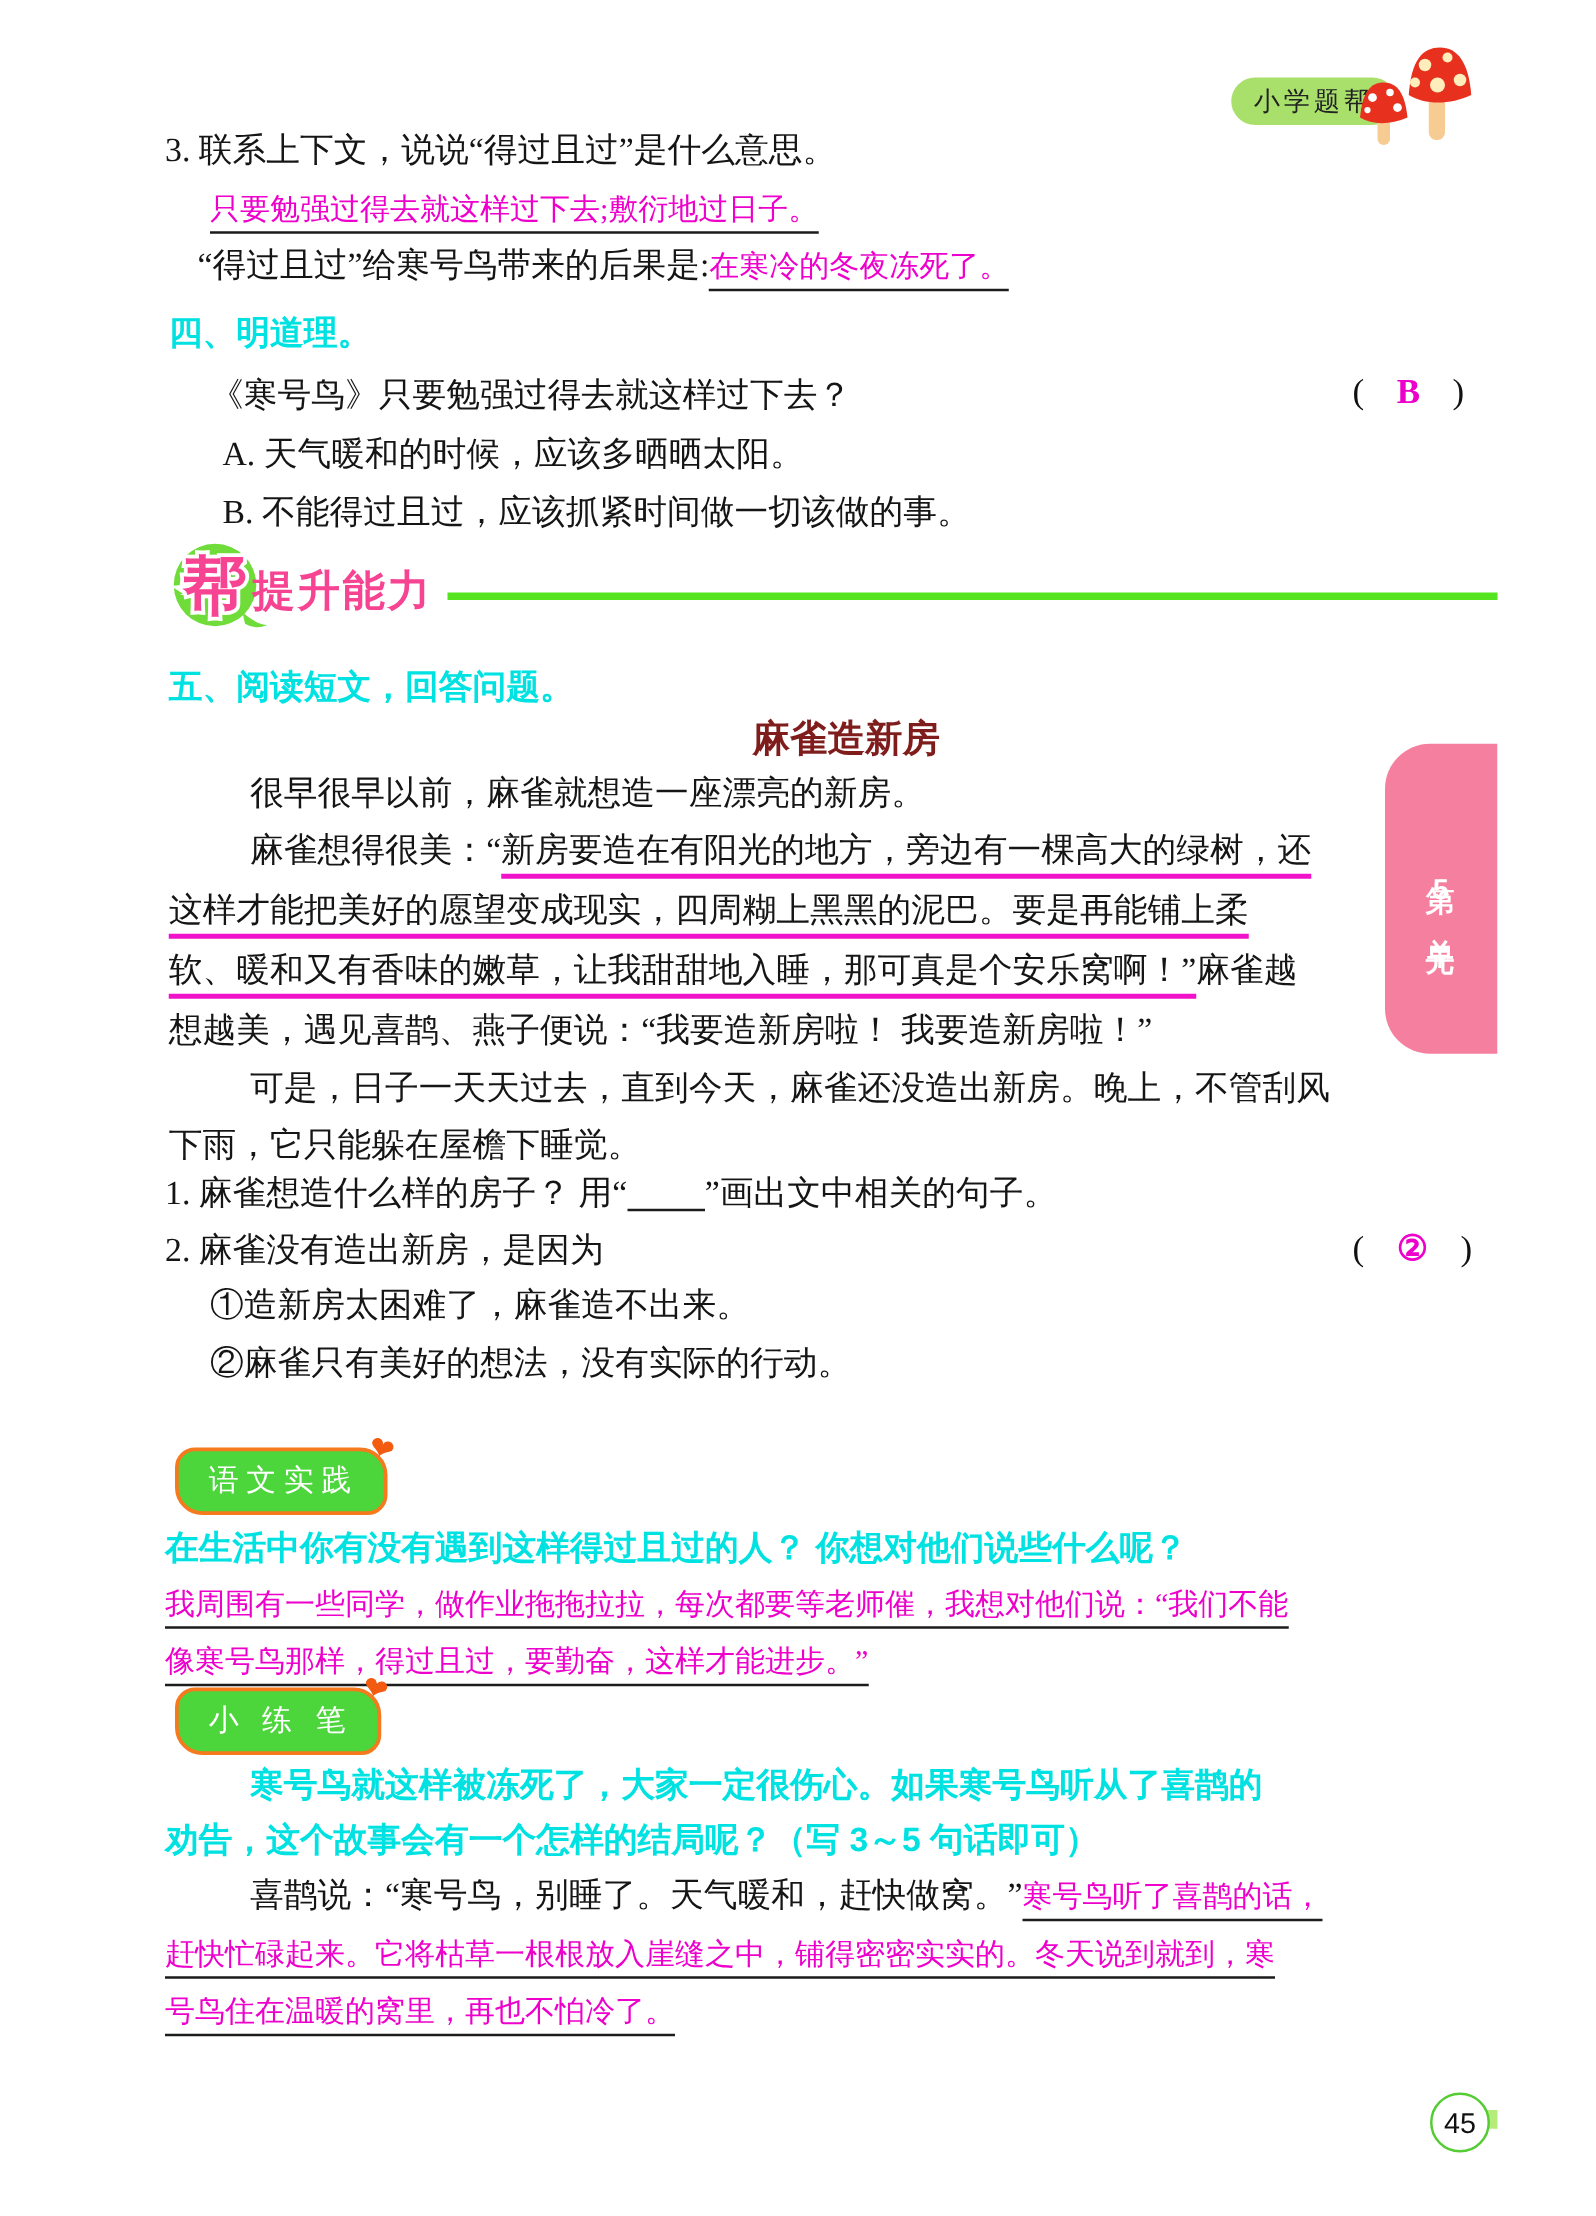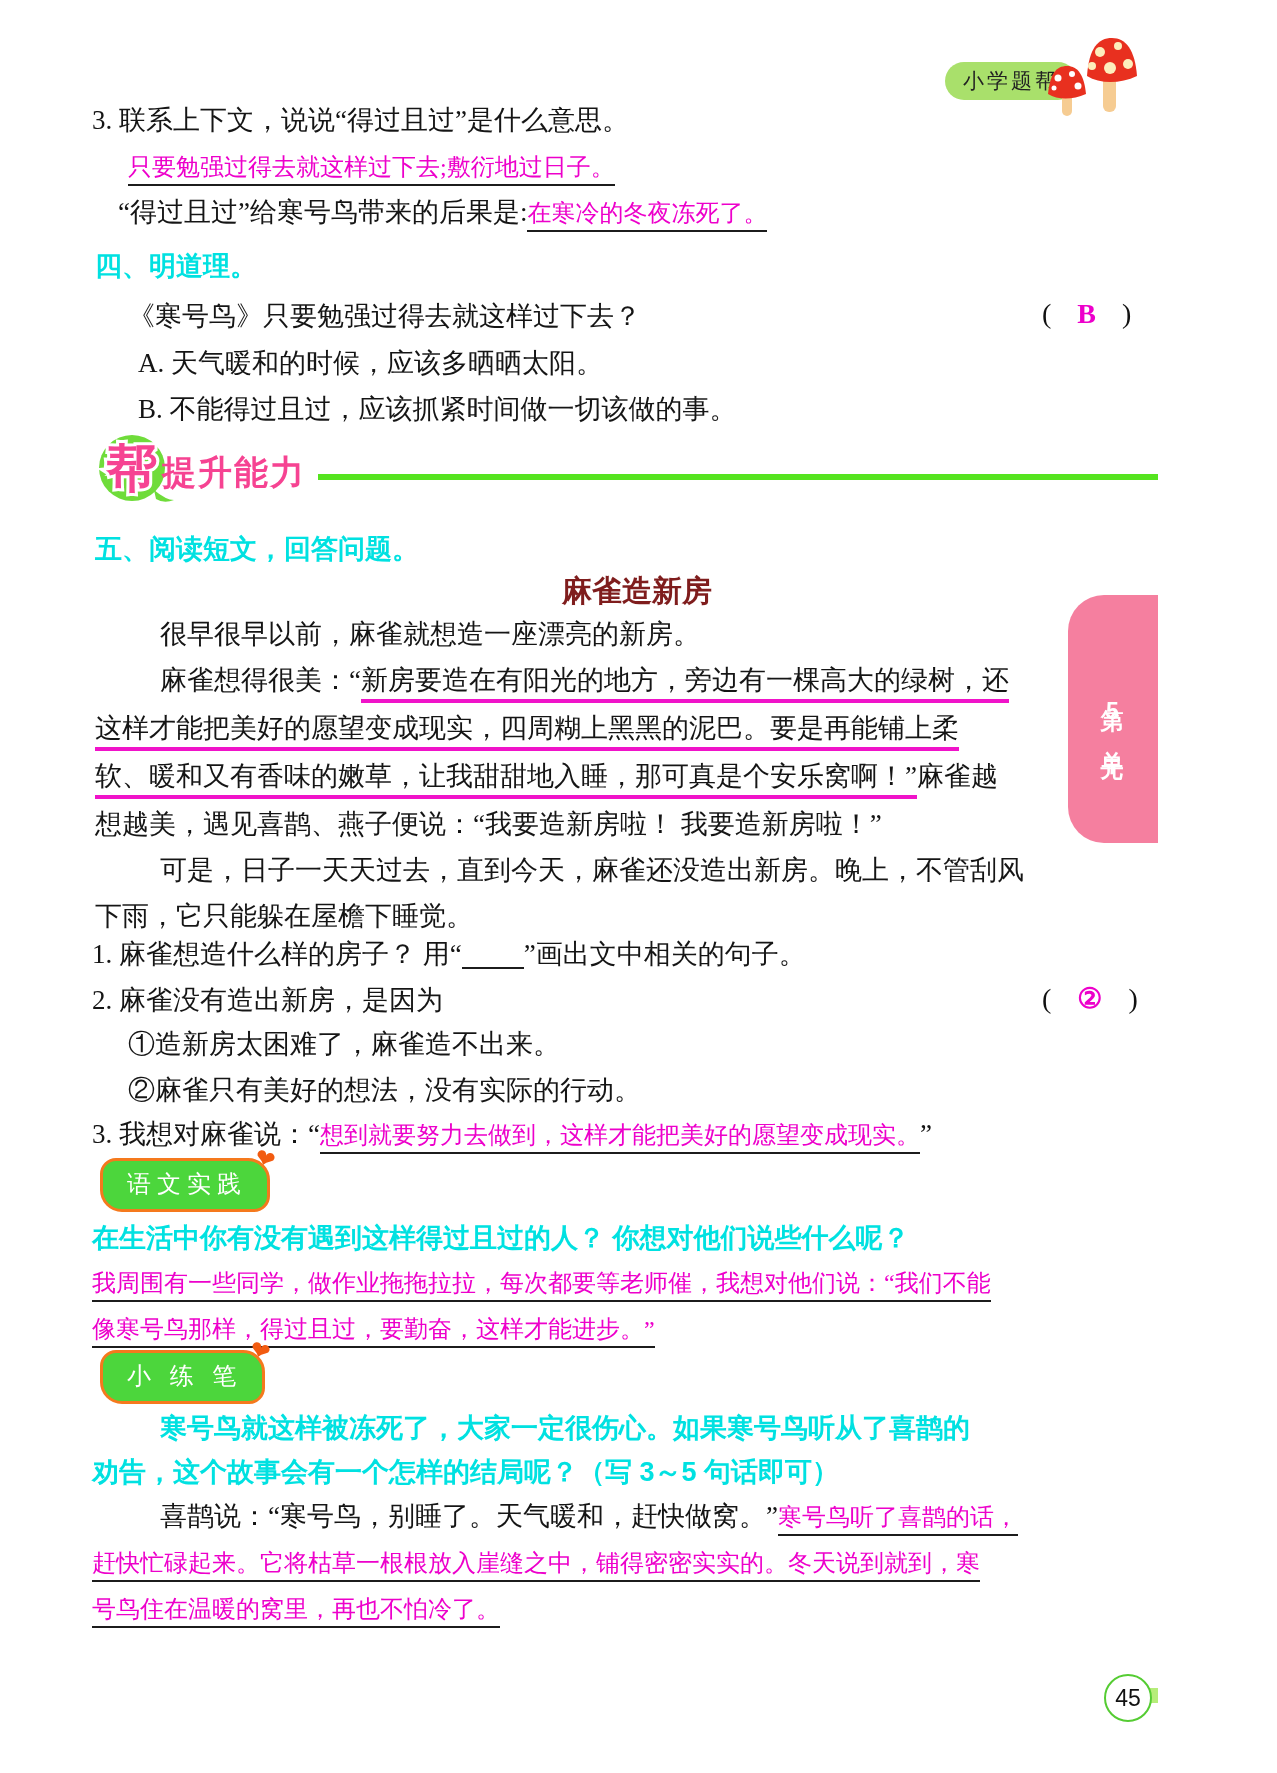--- a/index.html
+++ b/index.html
@@ -1,17 +1,17 @@
 <!DOCTYPE html>
 <html><head>
 <meta charset="utf-8">
 <style>
   html,body{margin:0;padding:0;background:#ffffff;}
   .page{position:relative;width:1158px;height:1773px;background:#ffffff;overflow:hidden;
-        font-family:"Liberation Serif","DejaVu Serif",serif;color:#111;}
+        font-family:"Liberation Serif","DejaVu Serif",serif;color:#111;margin-left:40px;}
   .ln{position:absolute;white-space:nowrap;font-size:27px;line-height:1.2;}
   .blk{color:#151515;}
   .cy{color:#00e1e1;font-family:"Liberation Sans","DejaVu Sans",sans-serif;font-weight:bold;}
   .mg{color:#ed00cb;font-size:24px;}
   .u-ans{border-bottom:2px solid #1c1c1c;padding-bottom:4px;}
   .u-story{border-bottom:4px solid #f013c9;padding-bottom:4px;}
   .paren-ans{position:absolute;font-size:28px;color:#111;}
   .paren-ans .inner{color:#ed00cb;font-weight:bold;margin:0 26px;}
   .story-title{position:absolute;left:93px;width:1088px;text-align:center;font-size:30px;
         font-weight:bold;font-family:"Liberation Sans","DejaVu Sans",sans-serif;color:#7f1d1d;}
@@ -139,23 +139,20 @@
   </div>
   <div class="paren-ans" style="left:1042px;top:982px;">
     <span>(</span><span class="inner">②</span><span>)</span>
   </div>
   <div class="ln blk" style="left:128px;top:1028px;">
     <span>①造新房太困难了，麻雀造不出来。</span>
   </div>
   <div class="ln blk" style="left:128px;top:1074px;">
     <span>②麻雀只有美好的想法，没有实际的行动。</span>
   </div>
-  <div class="ln" style="left:92px;top:1118px;">
-    <span class="blk">3. 我想对麻雀说：“</span><span class="mg u-ans">想到就要努力去做到，这样才能把美好的愿望变成现实。</span><span class="blk">”</span>
-  </div>
 
   <div class="gbadge" style="left:100px;top:1158px;">
     <span>语文实践</span>
     <span class="heart">❤</span>
   </div>
   <div class="ln cy" style="left:92px;top:1222px;">
     <span>在生活中你有没有遇到这样得过且过的人？ 你想对他们说些什么呢？</span>
   </div>
   <div class="ln" style="left:92px;top:1266px;">
     <span class="mg u-ans">我周围有一些同学，做作业拖拖拉拉，每次都要等老师催，我想对他们说：“我们不能</span>

